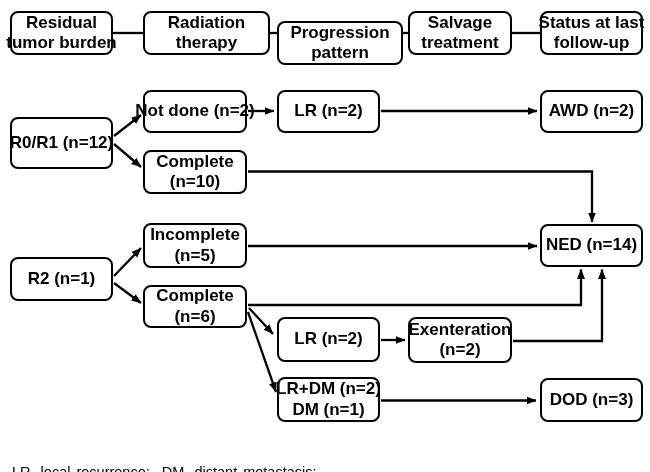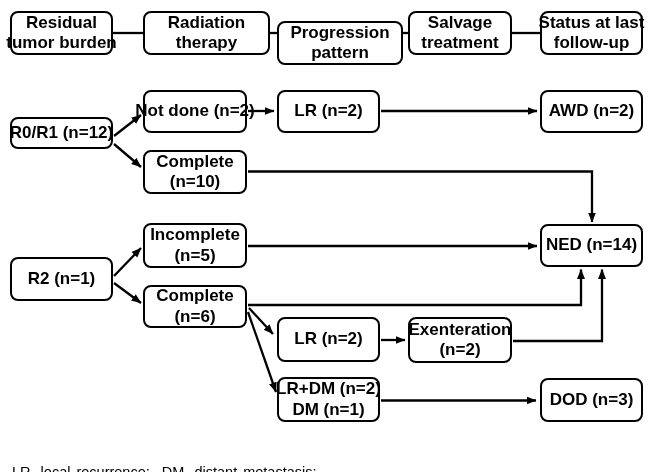--- a/index.html
+++ b/index.html
@@ -93,21 +93,21 @@
 tumor burden</div>
   <div class="node" style="left:143px;top:11px;width:127px;height:44px">Radiation
 therapy</div>
   <div class="node" style="left:277px;top:21px;width:126px;height:44px">Progression
 pattern</div>
   <div class="node" style="left:408px;top:11px;width:104px;height:44px">Salvage
 treatment</div>
   <div class="node" style="left:540px;top:11px;width:103px;height:44px">Status at last
 follow-up</div>
 
-  <div class="node" style="left:10px;top:117px;width:103px;height:32px">R0/R1 (n=12)</div>
+  <div class="node" style="left:10px;top:117px;width:103px;height:52px">R0/R1 (n=12)</div>
   <div class="node" style="left:143px;top:90px;width:104px;height:43px">Not done (n=2)</div>
   <div class="node" style="left:277px;top:90px;width:103px;height:43px">LR (n=2)</div>
   <div class="node" style="left:540px;top:90px;width:103px;height:43px">AWD (n=2)</div>
   <div class="node" style="left:143px;top:150px;width:104px;height:44px">Complete
 (n=10)</div>
   <div class="node" style="left:143px;top:223px;width:104px;height:45px">Incomplete
 (n=5)</div>
   <div class="node" style="left:540px;top:224px;width:103px;height:43px">NED (n=14)</div>
   <div class="node" style="left:10px;top:257px;width:103px;height:44px">R2 (n=1)</div>
   <div class="node" style="left:143px;top:285px;width:104px;height:43px">Complete

